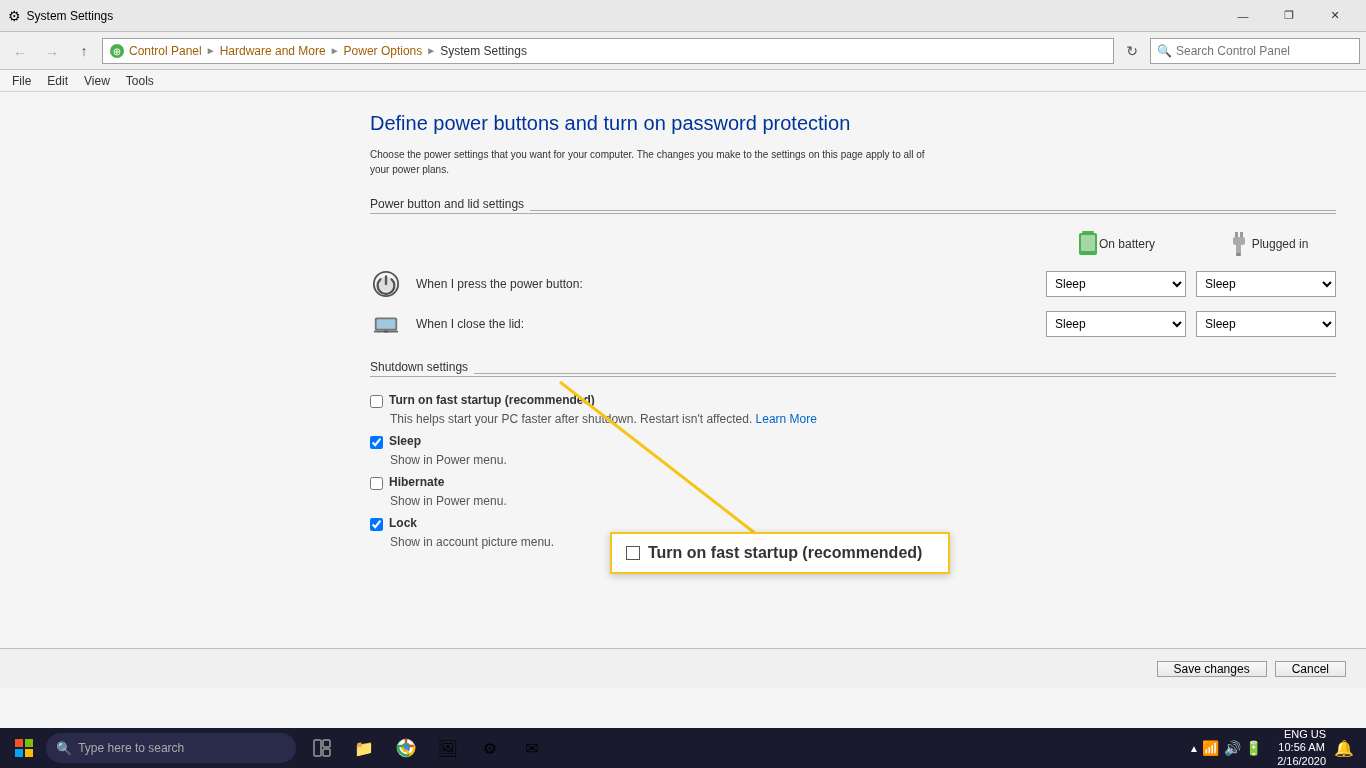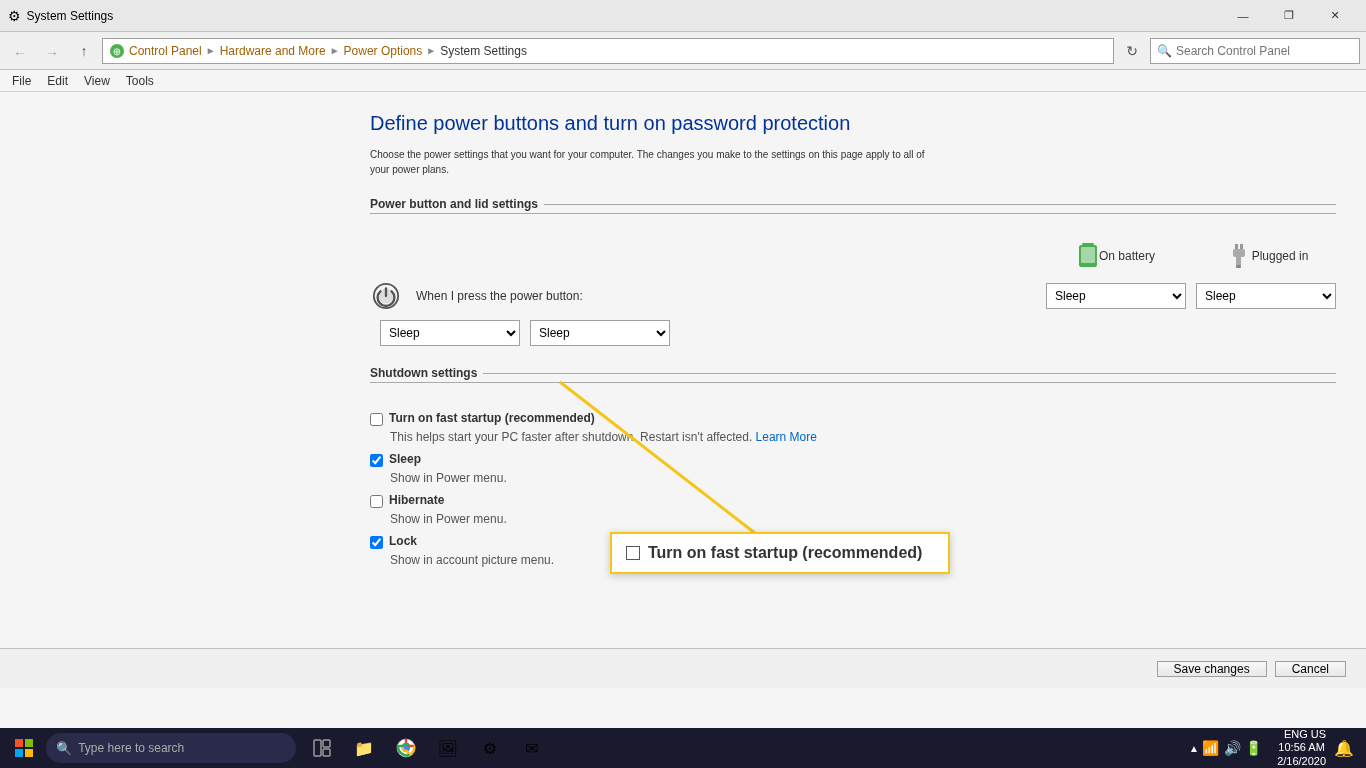--- a/index.html
+++ b/index.html
@@ -83,23 +83,23 @@
 
     .page-title {
       font-size: 20px; font-weight: 300; color: #003399; margin-bottom: 12px;
     }
     .page-description {
       font-size: 10px; color: #333; line-height: 1.5; margin-bottom: 20px; max-width: 560px;
     }
 
     
     .section-header {
-      font-size: 12px; color: #333; font-weight: bold;
-      border-bottom: 1px solid #aaa; margin-bottom: 28px; padding-bottom: 2px;
-      display: flex; align-items: center;
+      font-size: 12px; color: #333; font-weight: normal;
+      border-bottom: 1px solid #aaa; margin-bottom: 16px; padding-bottom: 2px;
+      display: flex; align-items: flex-end;
     }
     .section-header::after {
       content: '';
       flex: 1; height: 1px; background: #aaa; margin-left: 6px;
     }
     .col-header {
       width: 140px; text-align: center; font-size: 12px; color: #333;
       display: flex; align-items: center; justify-content: center; 
     }
     .settings-row {
@@ -320,20 +320,31 @@
             <option>Do nothing</option>
             <option selected="">Sleep</option>
             <option>Hibernate</option>
             <option>Shut down</option>
             <option>Turn off the display</option>
           </select>
         </div>
       </div>
 
       <div class="settings-row" style="margin-top:8px;">
+        <div class="row-label-area">
+          <div class="row-icon lid-icon">
+            <svg width="30" height="30" viewBox="0 0 30 30">
+              <rect x="3" y="8" width="24" height="14" rx="2" fill="#777"></rect>
+              <rect x="5" y="10" width="20" height="10" rx="1" fill="#a0c8e0"></rect>
+              <rect x="2" y="22" width="26" height="2" rx="1" fill="#666"></rect>
+              <ellipse cx="15" cy="23" rx="3" ry="1" fill="#555"></ellipse>
+            </svg>
+          </div>
+          <span>When I close the lid:</span>
+        </div>
         <div class="dropdown-col">
           <select>
             <option>Do nothing</option>
             <option selected="">Sleep</option>
             <option>Hibernate</option>
             <option>Shut down</option>
             <option>Turn off the display</option>
           </select>
         </div>
         <div class="dropdown-col" style="margin-left:10px;">

